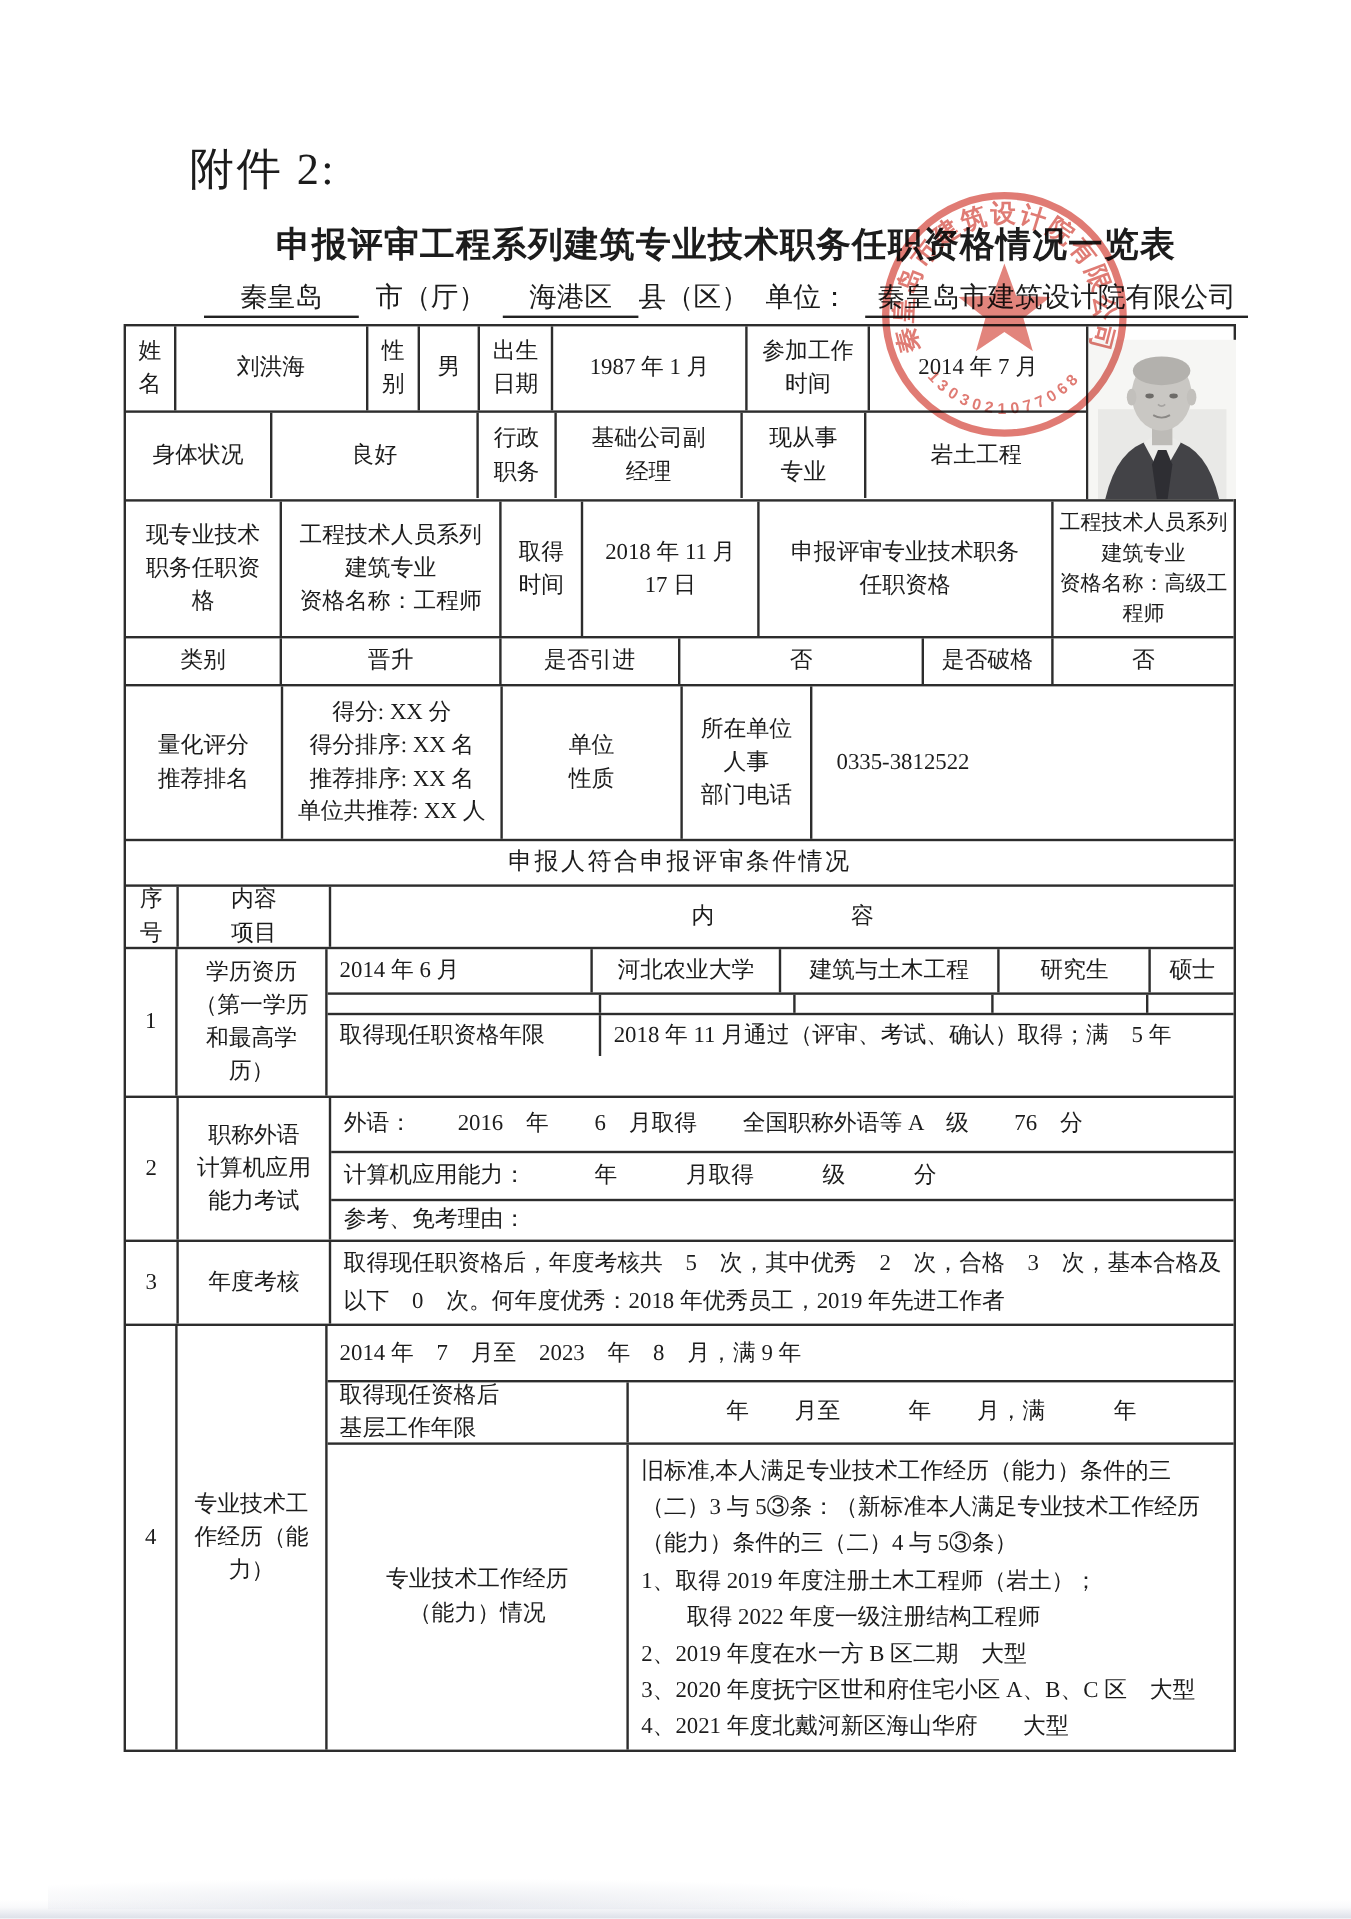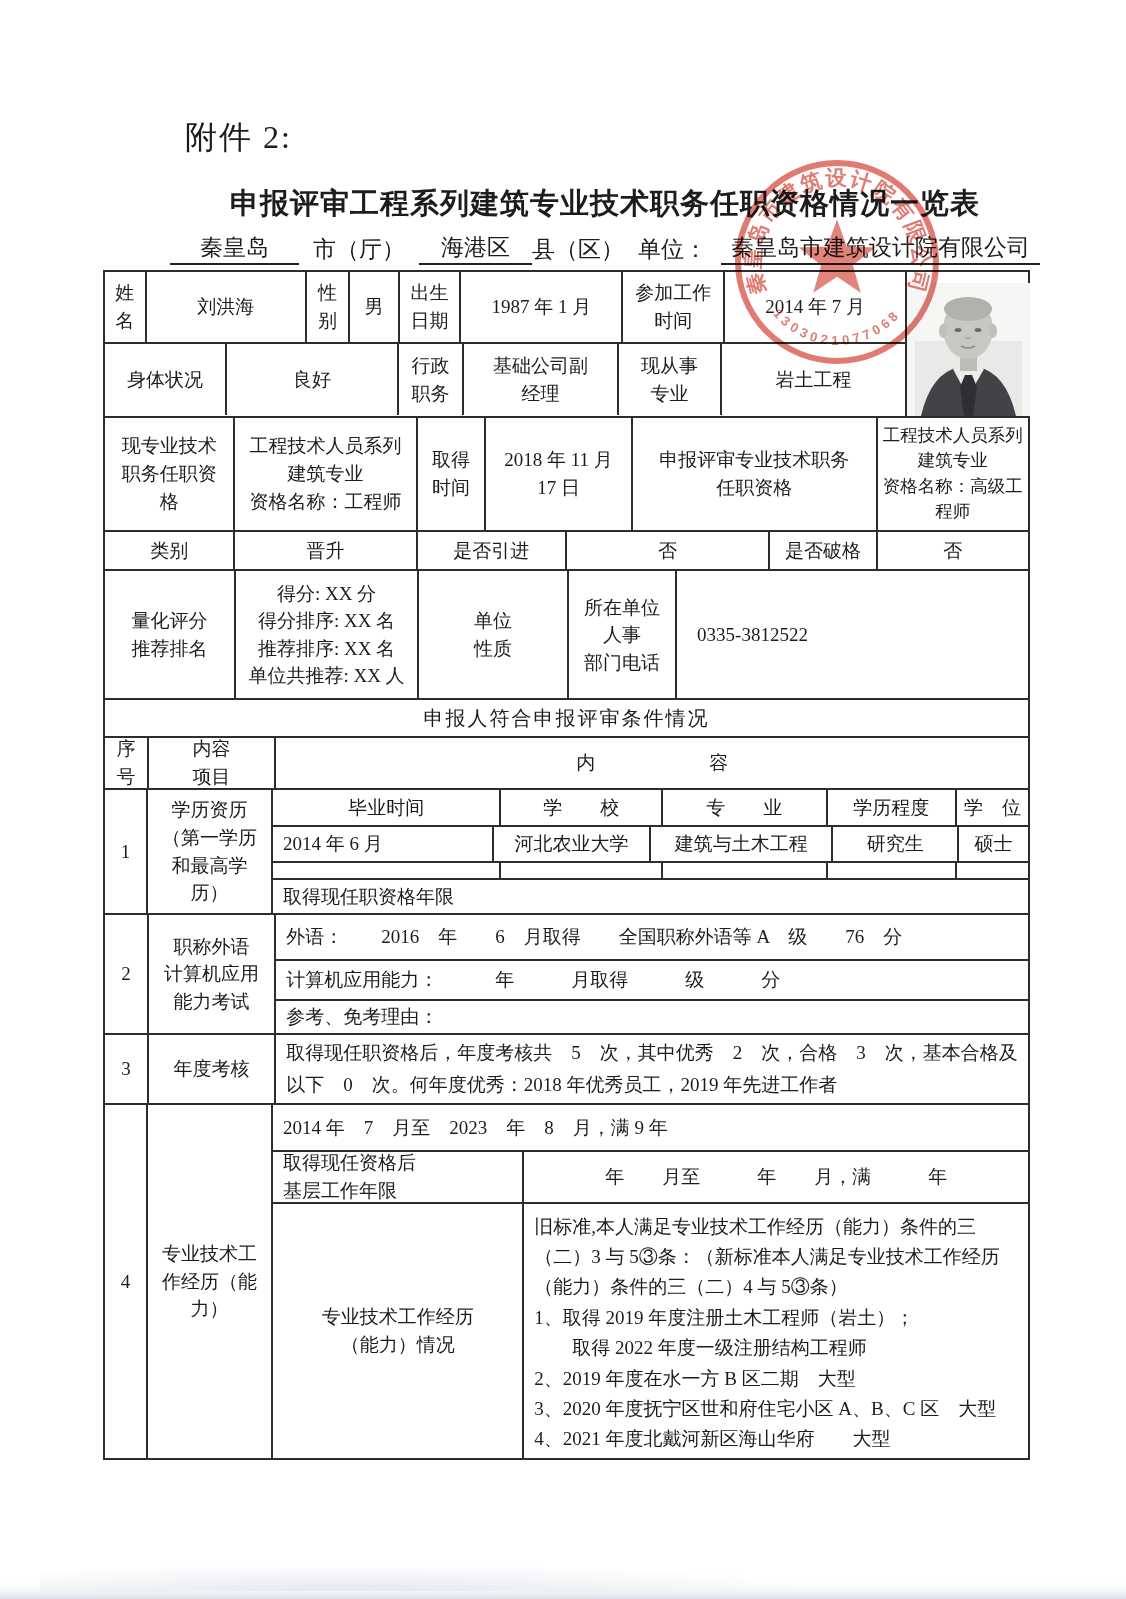--- a/index.html
+++ b/index.html
@@ -2,25 +2,25 @@
 <html><head>
 <meta charset="utf-8">
 <style>
   :root{ --ln:#2d2d2d; --ink:#1c1c1c; --red:#d8594f; }
   html,body{ margin:0; padding:0; background:#ffffff; }
   .page{
     position:relative; width:1126px; height:1599px; background:#ffffff;
     font-family:"Liberation Serif","DejaVu Serif",serif; color:var(--ink);
     overflow:hidden;
   }
-  .attachment{ position:absolute; left:158px; top:116px; font-size:32px; letter-spacing:2px;margin-left:27px; }
+  .attachment{ position:absolute; left:158px; top:116px; font-size:37px; letter-spacing:2px; }
   .doc-title{ position:absolute; left:160px; top:184px; width:890px; text-align:center;
     font-size:29px; font-weight:600; letter-spacing:1px; }
   .unit-line{ position:absolute; left:160px; top:232px; width:890px; font-size:23px;
-    display:flex; justify-content:center; align-items:flex-end; white-space:nowrap; }
+    display:flex; justify-content:center; white-space:nowrap; }
   .unit-line .u{ border-bottom:2px solid #222; text-align:center; }
   .pad-city{ padding:0 30px; } .pad-county{ padding:0 22px; } .pad-unit{ padding:0 10px; }
   .gap{ width:14px; }
 
   .tbl{ position:absolute; left:103px; top:270px; width:927px; height:1190px;
     border:2.5px solid var(--ln); box-sizing:border-box; display:flex; flex-direction:column;
     font-size:19px; line-height:1.45; }
   .tbl > * + *{ border-top:2px solid var(--ln); }
   .hrow{ display:flex; box-sizing:border-box; }
   .hrow > * + *{ border-left:2px solid var(--ln); }
@@ -167,42 +167,36 @@
     </div>
 
     <div class="hrow" style="height:125px">
       <div class="c" style="width:42px">1</div>
       <div class="c" style="width:128px">学历资历
 （第一学历
 和最高学
 历）</div>
       <div class="vcol" style="width:757px">
         <div class="hrow" style="height:36px">
-          <div class="c" style="width:227px">毕业时间</div>
-          <div class="c" style="width:162px">学　　校</div>
-          <div class="c" style="width:165px">专　　业</div>
-          <div class="c" style="width:130px">学历程度</div>
-          <div class="c" style="width:73px">学　位</div>
-        </div>
-        <div class="hrow" style="height:36px">
           <div class="c l" style="width:227px">2014 年 6 月</div>
           <div class="c" style="width:162px">河北农业大学</div>
           <div class="c" style="width:189px">建筑与土木工程</div>
           <div class="c" style="width:130px">研究生</div>
           <div class="c" style="width:73px">硕士</div>
         </div>
         <div class="hrow" style="height:17px">
           <div class="c" style="width:227px"></div>
           <div class="c" style="width:162px"></div>
           <div class="c" style="width:165px"></div>
           <div class="c" style="width:130px"></div>
           <div class="c" style="width:73px"></div>
         </div>
         <div class="hrow" style="height:36px">
           <div class="c l" style="width:227px">取得现任职资格年限</div>
+          <div class="c l" style="width:530px">2018 年 11 月通过（评审、考试、确认）取得；满　5 年</div>
         </div>
       </div>
     </div>
 
     <div class="hrow" style="height:120px">
       <div class="c" style="width:42px">2</div>
       <div class="c" style="width:128px">职称外语
 计算机应用
 能力考试</div>
       <div class="vcol" style="width:757px">

